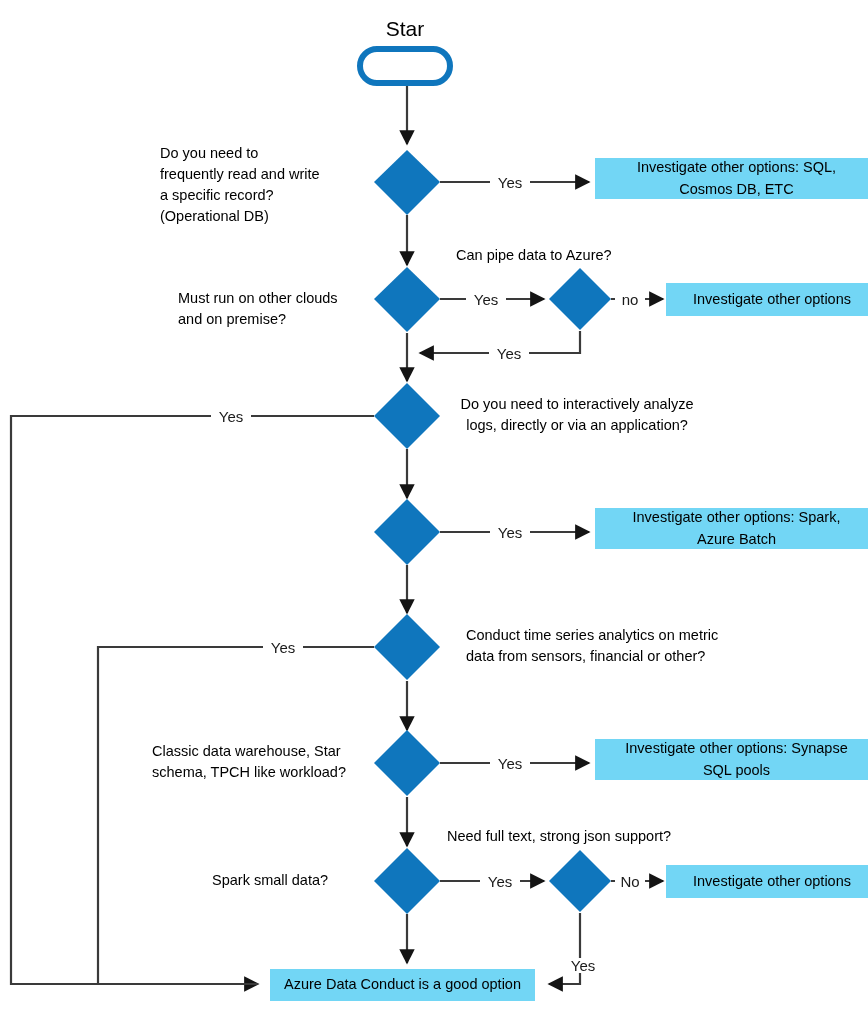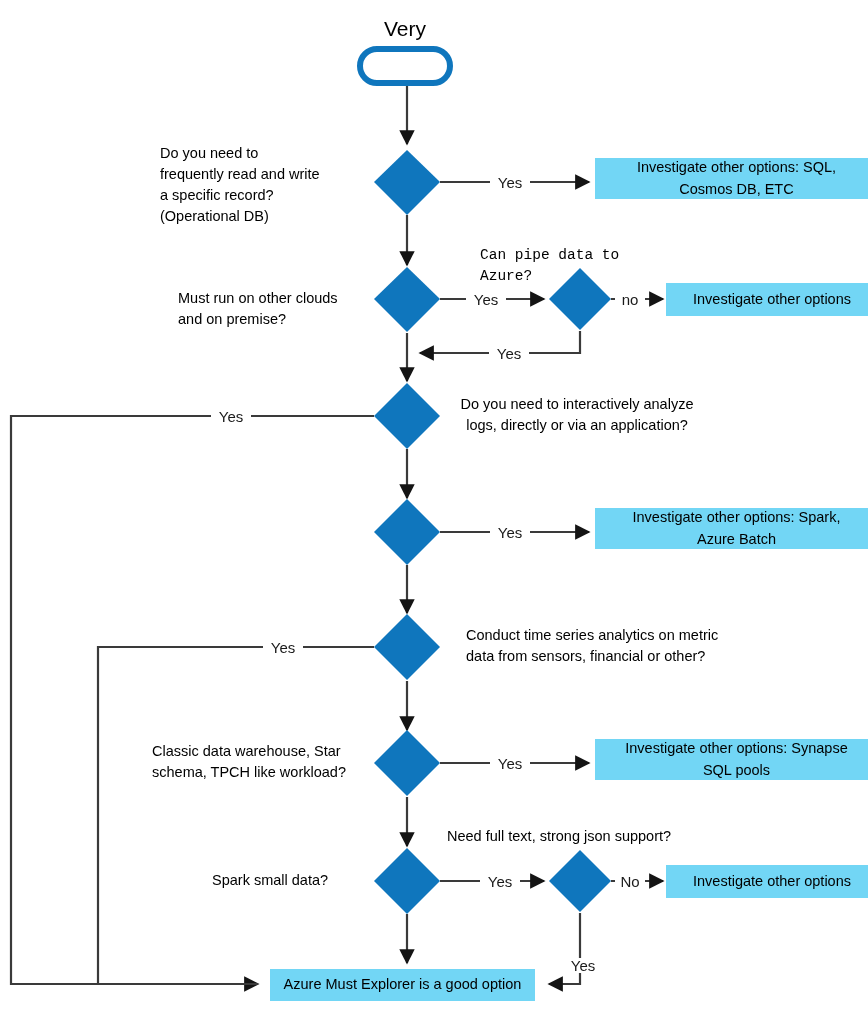--- a/index.html
+++ b/index.html
@@ -124,31 +124,31 @@
     <polygon points="407,267 440,299 407,332 374,299" fill="#0f76bd"></polygon>
     <polygon points="580,268 611,299 580,330 549,299" fill="#0f76bd"></polygon>
     <polygon points="407,383 440,416 407,449 374,416" fill="#0f76bd"></polygon>
     <polygon points="407,499 440,532 407,565 374,532" fill="#0f76bd"></polygon>
     <polygon points="407,614 440,647 407,680 374,647" fill="#0f76bd"></polygon>
     <polygon points="407,730 440,763 407,796 374,763" fill="#0f76bd"></polygon>
     <polygon points="407,848 440,881 407,914 374,881" fill="#0f76bd"></polygon>
     <polygon points="580,850 611,881 580,912 549,881" fill="#0f76bd"></polygon>
   </svg>
 
-  <div class="start-title" style="left:345px; top:17px; width:120px;">Very</div>
+  <div class="start-title" style="left:345px; top:17px; width:120px;">Star</div>
 
   <div class="node-label" style="left:160px; top:143px; width:210px;">Do you need to
 frequently read and write
 a specific record?
 (Operational DB)</div>
 
   <div class="node-label" style="left:178px; top:288px; width:192px;">Must run on other clouds
 and on premise?</div>
 
-  <div class="node-label" style="left:480px; top:245px; width:200px;font-family:Liberation Mono, monospace;">Can pipe data to Azure?</div>
+  <div class="node-label" style="left:456px; top:245px; width:200px;">Can pipe data to Azure?</div>
 
   <div class="node-label" style="left:447px; top:394px; width:260px; text-align:center;">Do you need to interactively analyze
 logs, directly or via an application?</div>
 
 
   <div class="node-label" style="left:466px; top:625px; width:290px;">Conduct time series analytics on metric
 data from sensors, financial or other?</div>
 
   <div class="node-label" style="left:152px; top:741px; width:222px;">Classic data warehouse, Star
 schema, TPCH like workload?</div>
@@ -163,21 +163,21 @@
   <div class="out-box" style="left:666px; top:283px; width:212px; height:33px;">Investigate other options</div>
 
   <div class="out-box" style="left:595px; top:508px; width:283px; height:41px;">Investigate other options: Spark,
 Azure Batch</div>
 
   <div class="out-box" style="left:595px; top:739px; width:283px; height:41px;">Investigate other options: Synapse
 SQL pools</div>
 
   <div class="out-box" style="left:666px; top:865px; width:212px; height:33px;">Investigate other options</div>
 
-  <div class="out-box" style="left:270px; top:969px; width:265px; height:32px;">Azure Must Explorer is a good option</div>
+  <div class="out-box" style="left:270px; top:969px; width:265px; height:32px;">Azure Data Conduct is a good option</div>
 
   <div class="edge-label" style="left:490px; top:175px; width:36px;">Yes</div>
 
   <div class="edge-label" style="left:466px; top:292px; width:36px;">Yes</div>
 
   <div class="edge-label" style="left:615px; top:292px; width:26px;">no</div>
 
   <div class="edge-label" style="left:489px; top:346px; width:36px;">Yes</div>
 
   <div class="edge-label" style="left:211px; top:409px; width:36px;">Yes</div>

